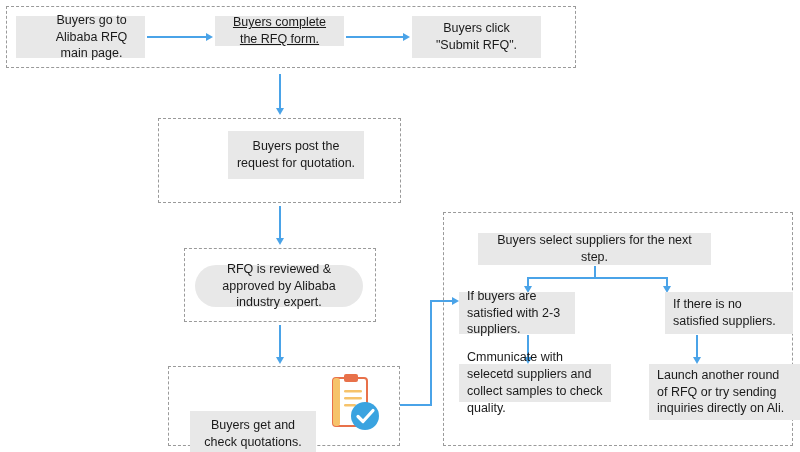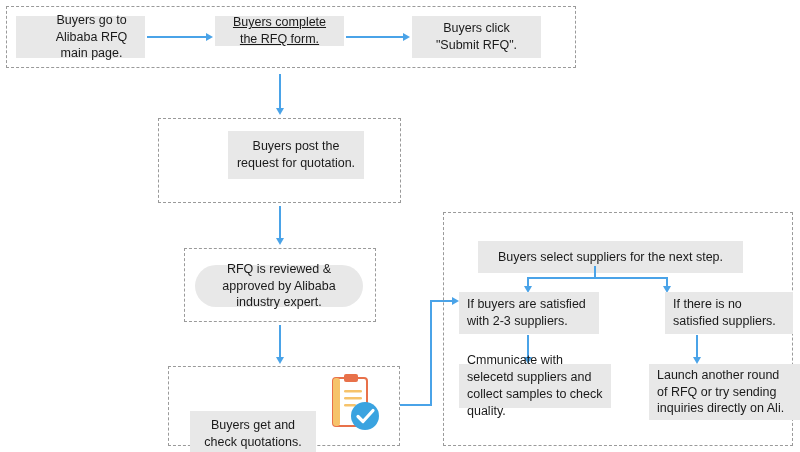--- a/index.html
+++ b/index.html
@@ -131,36 +131,36 @@
     </svg>
   </div>
 
   <div class="arrow-line" style="left:400px; top:404px; width:32px; height:1.5px;"></div>
   <div class="arrow-line" style="left:430px; top:300px; width:1.5px; height:105px;"></div>
   <div class="arrow-line" style="left:430px; top:300px; width:24px; height:1.5px;"></div>
   <div class="arrow-head right" style="left:452px; top:297px;"></div>
 
   <div class="dashed" style="left:443px; top:212px; width:350px; height:234px;"></div>
 
-  <div class="box" style="left:478px; top:233px; width:265px; height:32px;margin-top:8px;">Buyers select suppliers for the next step.</div>
+  <div class="box" style="left:478px; top:233px; width:233px; height:32px;">Buyers select suppliers for the next step.</div>
 
   <div class="arrow-line" style="left:594px; top:266px; width:1.5px; height:12px;"></div>
   <div class="arrow-line" style="left:527px; top:277px; width:140px; height:1.5px;"></div>
   <div class="arrow-line" style="left:527px; top:277px; width:1.5px; height:12px;"></div>
   <div class="arrow-head down" style="left:524px; top:286px;"></div>
   <div class="arrow-line" style="left:666px; top:277px; width:1.5px; height:12px;"></div>
   <div class="arrow-head down" style="left:663px; top:286px;"></div>
 
-  <div class="box left-align" style="left:459px; top:292px; width:140px; height:42px;">If buyers are satisfied with 2-3 suppliers.</div>
+  <div class="box left-align" style="left:459px; top:292px; width:116px; height:42px;">If buyers are satisfied with 2-3 suppliers.</div>
 
   <div class="box left-align" style="left:627px; top:292px; width:128px; height:42px;margin-left:38px;">If there is no satisfied suppliers.</div>
 
   <div class="arrow-line" style="left:527px; top:335px; width:1.5px; height:24px;"></div>
   <div class="arrow-head down" style="left:524px; top:357px;"></div>
 
   <div class="arrow-line" style="left:696px; top:335px; width:1.5px; height:24px;"></div>
   <div class="arrow-head down" style="left:693px; top:357px;"></div>
 
-  <div class="box left-align" style="left:459px; top:364px; width:152px; height:44px;">Cmmunicate with selecetd suppliers and collect samples to check quality.</div>
+  <div class="box left-align" style="left:459px; top:364px; width:152px; height:38px;">Cmmunicate with selecetd suppliers and collect samples to check quality.</div>
 
   <div class="box left-align" style="left:649px; top:364px; width:152px; height:56px;">Launch another round of RFQ or try sending inquiries directly on Ali.</div>
 
 </div>
 
 </body></html>

